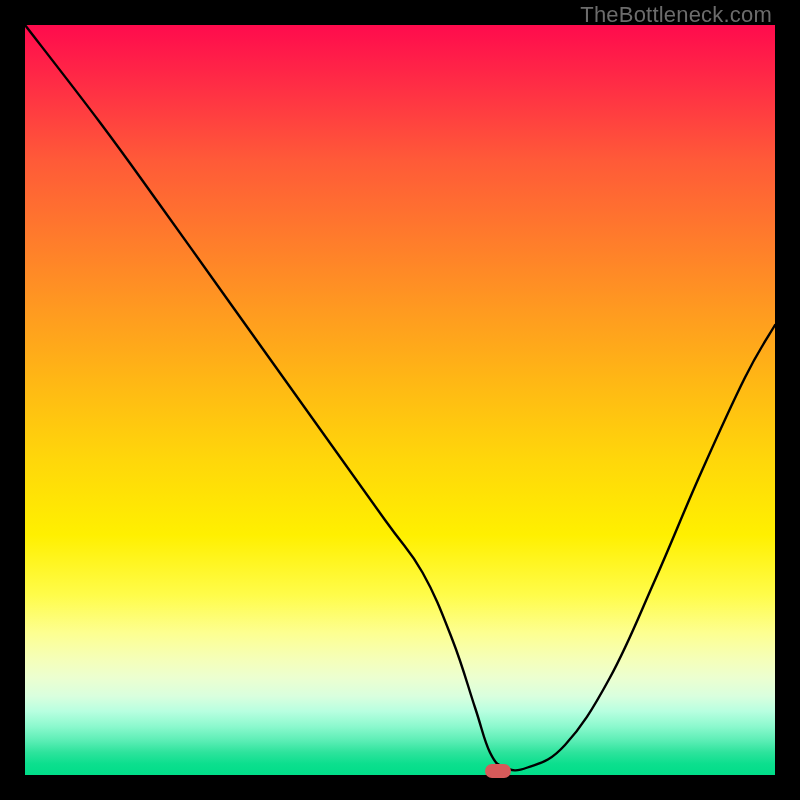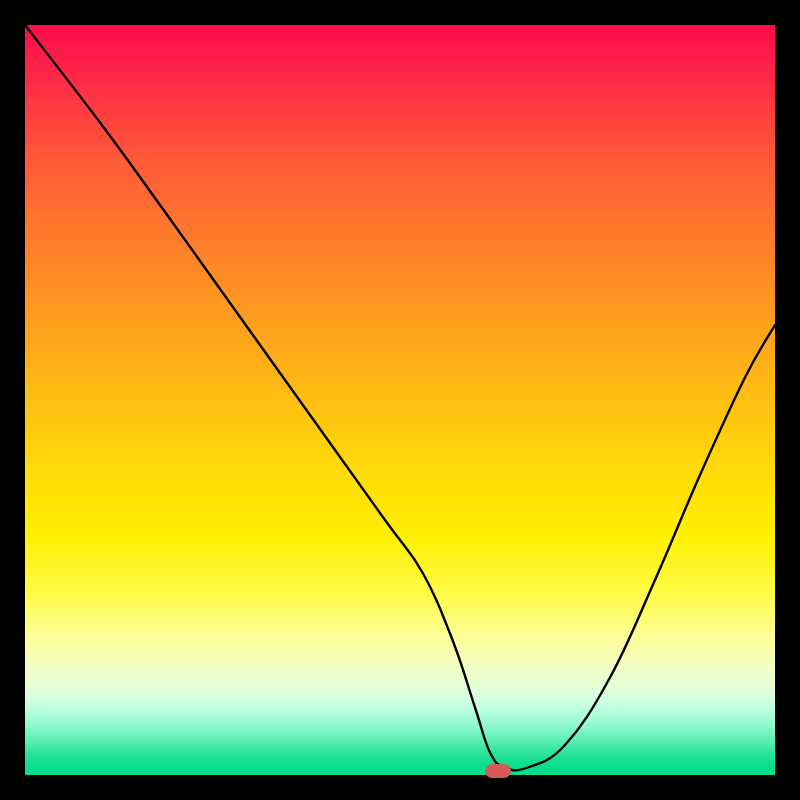--- a/index.html
+++ b/index.html
@@ -75,20 +75,21 @@
     width: 26px;
     height: 14px;
     background: #d65a5a;
     border-radius: 7px;
   }
 </style>
 </head>
 <body>
 
 <div class="container">
+  <div class="watermark">TheBottleneck.com</div>
   <div class="plot-area">
     <div class="gradient-bg"></div>
     <svg class="curve" viewBox="0 0 750 750" preserveAspectRatio="none">
       <path id="curve-path" fill="none" stroke="#000" stroke-width="2.4" stroke-linecap="round" d="M 0 0 C 15.00 19.50, 48.00 61.50, 75.00 97.50 C 102.00 133.50, 108.00 142.50, 135.00 180.00 C 162.00 217.50, 180.00 243.00, 210.00 285.00 C 240.00 327.00, 255.00 348.00, 285.00 390.00 C 315.00 432.00, 337.50 463.50, 360.00 495.00 C 382.50 526.50, 384.00 523.50, 397.50 547.50 C 411.00 571.50, 417.00 588.00, 427.50 615.00 C 438.00 642.00, 442.50 660.00, 450.00 682.50 C 457.50 705.00, 459.00 715.50, 465.00 727.50 C 471.00 739.50, 472.50 739.50, 480.00 742.50 C 487.50 745.50, 490.50 747.00, 502.50 742.50 C 514.50 738.00, 523.50 738.00, 540.00 720.00 C 556.50 702.00, 567.00 685.50, 585.00 652.50 C 603.00 619.50, 612.00 595.50, 630.00 555.00 C 648.00 514.50, 657.00 490.50, 675.00 450.00 C 693.00 409.50, 705.00 382.50, 720.00 352.50 C 735.00 322.50, 744.00 310.50, 750.00 300.00"></path>
     </svg>
     <div class="marker" id="marker" style="left: 459.5px; top: 739.25px; background: rgb(214, 90, 90);"></div>
   </div>
 </div>
 
 </body></html>

